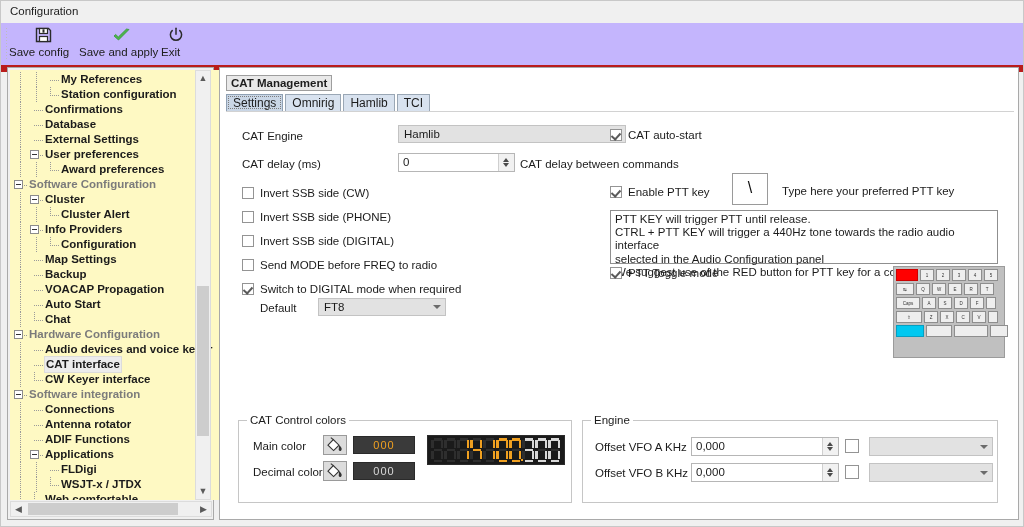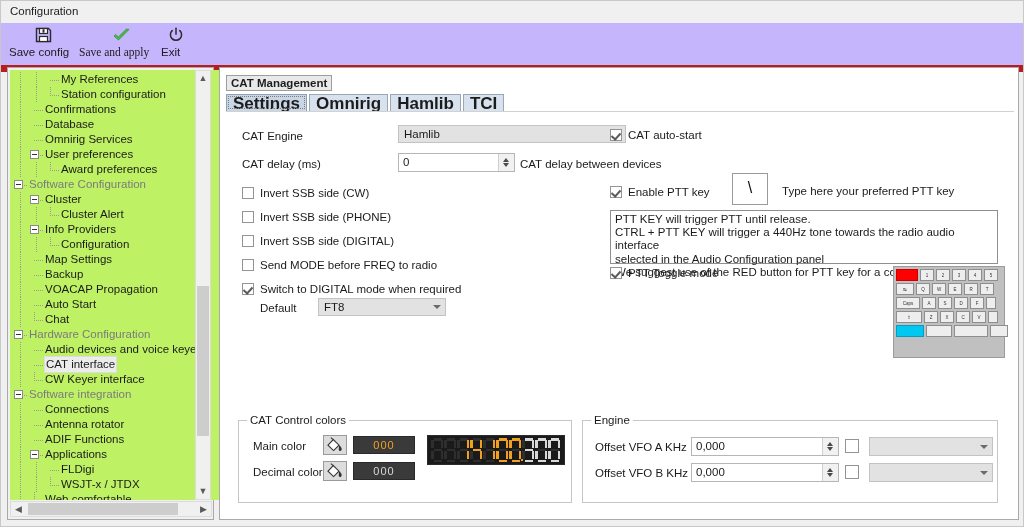--- a/index.html
+++ b/index.html
@@ -18,32 +18,32 @@
   
   .toolbar{position:absolute;left:0;top:22px;width:100%;height:42px;background:#c4b5fd;
            border-bottom:7px solid #b91c1c;}
   .grip{position:absolute;left:4px;top:4px;width:3px;height:34px;
         background-image:radial-gradient(circle,#bdbdbd 1px,transparent 1px);
         background-size:3px 3px;}
   .tbtn{position:absolute;top:2px;height:38px;text-align:center;cursor:default;}
   .tbtn .ico{display:block;height:20px;line-height:20px;}
   .tbtn .lbl{display:block;font-size:11.5px;color:#202020;line-height:14px;}
   #b-save{left:8px;width:68px;}
-  #b-apply{left:78px;width:84px;font-family:Liberation Serif, serif;}
+  #b-apply{left:78px;width:84px;}
   #b-exit{left:160px;width:30px;}
 
   .sv-ico{display:inline-block;width:17px;height:16px;position:relative;top:2px;}
   .chk-ico{display:inline-block;width:19px;height:16px;position:relative;top:2px;}
   .pw-ico{display:inline-block;width:16px;height:16px;position:relative;top:2px;}
 
   
   .treepanel{position:absolute;left:6px;top:66px;width:207px;height:453px;
              background:#f0f0f0;border:1px solid #a9a9a9;box-sizing:border-box;}
-  .treeinner{position:absolute;left:2px;top:2px;width:214px;height:430px;background:#bef264;
-             overflow:hidden;}
+  .treeinner{position:absolute;left:2px;top:2px;width:214px;height:430px;background:#fef9c3;
+             overflow:hidden;font-weight:bold;}
   .tree{position:absolute;left:0;top:0;width:100%;}
   .node{position:relative;height:15px;line-height:15px;white-space:nowrap;font-size:11.5px;color:#111;}
   .node .lbl{position:relative;}
   .node.grp > .lbl{color:#7b7b7b;}
   .node.sel > .lbl{background:#ececec;outline:1px solid #dcdcdc;padding:0 1px;}
   .dashV{position:absolute;width:1px;border-left:1px dotted #9a9a9a;}
   .dashH{position:absolute;height:1px;border-top:1px dotted #9a9a9a;}
   .exp{position:absolute;width:9px;height:9px;border:1px solid #8b8b8b;background:#fff;box-sizing:border-box;}
   .exp:before{content:"";position:absolute;left:1px;top:3px;width:5px;height:1px;background:#333;}
 
@@ -58,22 +58,22 @@
 
   
   .content{position:absolute;left:218px;top:66px;width:800px;height:453px;
            background:#fff;border:1px solid #a9a9a9;box-sizing:border-box;}
 
   .grouplabel{position:absolute;left:6px;top:7px;padding:1px 4px;font-size:11.5px;font-weight:bold;
               color:#1d1d1d;background:#e9e9e9;border:1px solid #9e9e9e;}
 
   .tabstrip{position:absolute;left:6px;top:26px;height:18px;}
   .tab{position:relative;float:left;height:17px;line-height:17px;padding:0 6px;margin-right:2px;
-       font-size:17px;color:#1c1c1c;background:#d8e2ef;border:1px solid #9aa7b5;
-       border-bottom:none;box-sizing:border-box;font-weight:bold;}
+       font-size:12px;color:#1c1c1c;background:#d8e2ef;border:1px solid #9aa7b5;
+       border-bottom:none;box-sizing:border-box;}
   .tab.active{background:#c9d6e6;border-color:#8fa0b3;outline:1px dotted #7d7d7d;outline-offset:-3px;}
   .tabline{position:absolute;left:6px;top:43px;width:788px;height:1px;background:#d2d2d2;}
 
   .lbl{position:absolute;font-size:11.5px;color:#1b1b1b;white-space:nowrap;}
 
   .combo{position:absolute;background:#e2e2e2;border:1px solid #c3c3c3;box-sizing:border-box;}
   .combo .v{position:absolute;left:5px;top:2px;font-size:11.5px;color:#1b1b1b;}
   .combo .car{position:absolute;right:5px;top:50%;margin-top:-2px;width:7px;height:4px;}
   .combo .car:after{content:"";position:absolute;left:0;top:0;border-left:4px solid transparent;
         border-right:4px solid transparent;border-top:4px solid #6b6b6b;}
@@ -198,21 +198,21 @@
             <span class="lbl" style="position: absolute; left: 35px; top: 0px;">Confirmations</span>
           </div>
           <div class="node" style="top: 47px; position: absolute; left: 0px; width: 100%;">
             <span class="dashV" style="left: 10px; top: 0px; height: 15px;"></span>
             <span class="dashH" style="left: 24px; top: 8px; width: 9px;"></span>
             <span class="lbl" style="position: absolute; left: 35px; top: 0px;">Database</span>
           </div>
           <div class="node" style="top: 62px; position: absolute; left: 0px; width: 100%;">
             <span class="dashV" style="left: 10px; top: 0px; height: 15px;"></span>
             <span class="dashH" style="left: 24px; top: 8px; width: 9px;"></span>
-            <span class="lbl" style="position: absolute; left: 35px; top: 0px;">Omnirig Services</span>
+            <span class="lbl" style="position: absolute; left: 35px; top: 0px;">External Settings</span>
           </div>
           <div class="node" style="top: 77px; position: absolute; left: 0px; width: 100%;">
             <span class="dashV" style="left: 10px; top: 0px; height: 15px;"></span>
             <span class="dashH" style="left: 24px; top: 8px; width: 9px;"></span>
             <span class="exp" style="left: 20px; top: 3px;"></span>
             <span class="lbl" style="position: absolute; left: 35px; top: 0px;">User preferences</span>
           </div>
           <div class="node" style="top: 92px; position: absolute; left: 0px; width: 100%;">
             <span class="dashV" style="left: 10px; top: 0px; height: 15px;"></span>
             <span class="dashV" style="left: 26px; top: 0px; height: 15px;"></span>
@@ -380,21 +380,21 @@
     </div>
 
     <div class="lbl" style="left:22px;top:90px;">CAT delay (ms)</div>
     <div class="spin" style="left:178px;top:85px;width:117px;height:19px;">
       <span class="v">0</span>
       <span class="btns">
           <span class="u"></span>
           <span class="d"></span>
         </span>
     </div>
-    <div class="lbl" style="left:300px;top:90px;">CAT delay between devices</div>
+    <div class="lbl" style="left:300px;top:90px;">CAT delay between commands</div>
 
     <div id="checkstack">
         <div class="cbrow" style="left: 22px; top: 118px;"><span class="cb"></span><span class="tx">Invert SSB side (CW)</span></div>
         <div class="cbrow" style="left: 22px; top: 142px;"><span class="cb"></span><span class="tx">Invert SSB side (PHONE)</span></div>
         <div class="cbrow" style="left: 22px; top: 166px;"><span class="cb"></span><span class="tx">Invert SSB side (DIGITAL)</span></div>
         <div class="cbrow" style="left: 22px; top: 190px;"><span class="cb"></span><span class="tx">Send MODE before FREQ to radio</span></div>
         <div class="cbrow" style="left: 22px; top: 214px;"><span class="cb on"></span><span class="tx">Switch to DIGITAL mode when required</span></div>
       </div>
 
     <div class="lbl" style="left:40px;top:234px;">Default</div>

